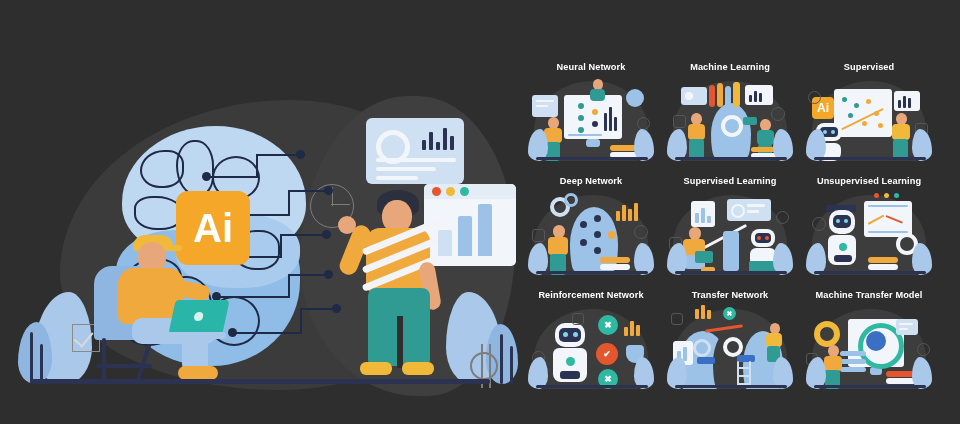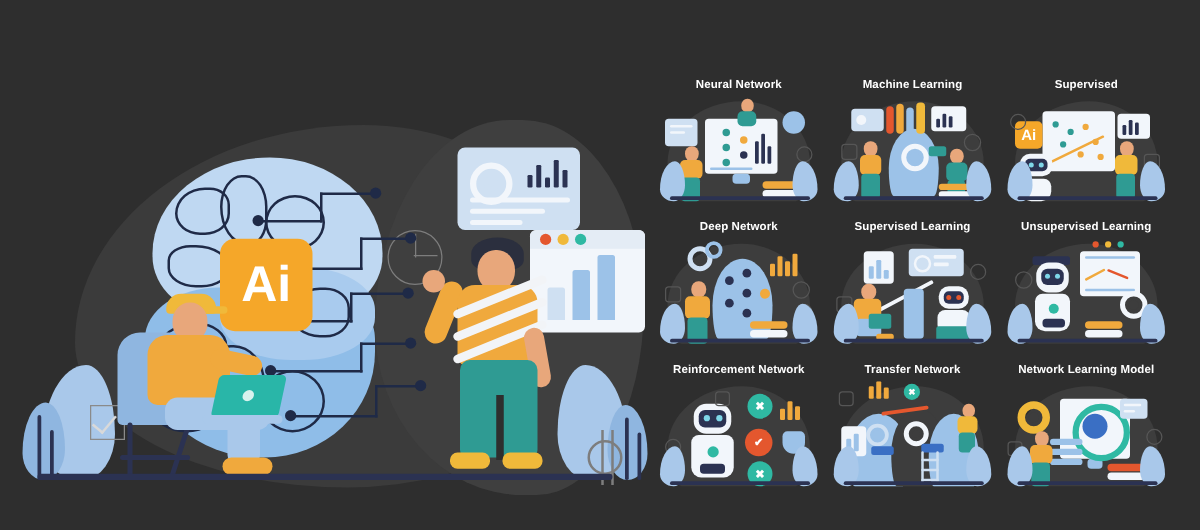--- a/index.html
+++ b/index.html
@@ -650,21 +650,21 @@
         <div class="ghost rnd" style="left:2px;top:64px;width:10px;height:10px;"></div>
         <div class="ghost rnd" style="right:4px;top:56px;width:11px;height:11px;"></div>
         <div class="ghost" style="left:6px;top:8px;width:10px;height:10px;"></div>
         <div class="sp l"></div>
           <div class="sp r"></div>
         <div class="floor"></div>
       </div>
     </div>
 
     <div class="cell">
-      <div class="cap">Network Learning Model</div>
+      <div class="cap">Machine Transfer Model</div>
       <div class="scene">
         <div class="bg"></div>
         <div class="board" style="left:44px;top:14px;width:56px;height:48px;background:#f2f6fb;"></div>
         <div class="board" style="left:66px;top:62px;width:12px;height:8px;background:#9cc2e8;"></div>
         <div class="circ" style="left:54px;top:18px;width:36px;height:36px;border:5px solid #2fb9a3;"></div>
         <div class="circ" style="left:62px;top:26px;width:20px;height:20px;background:#3a6fc4;"></div>
         <div class="gear2" style="left:10px;top:16px;width:26px;height:26px;">
           <div class="gr" style="border-color:#f0b93a;border-width:6px;"></div>
             <div class="gh" style="background:#3d3d3d;inset:9px;"></div>
         </div>

